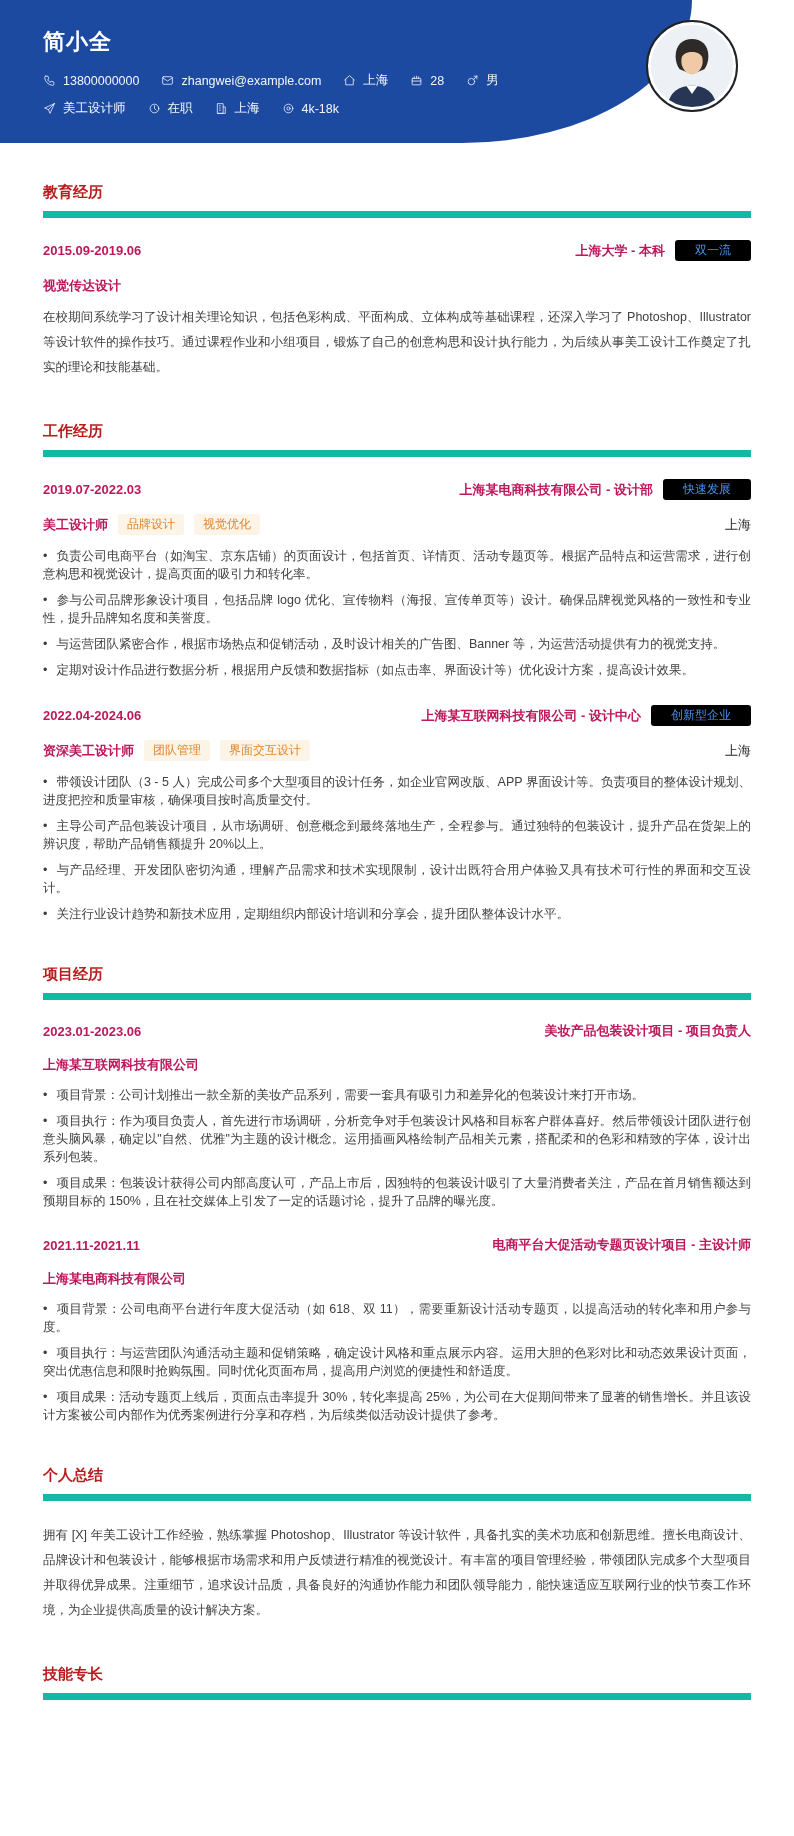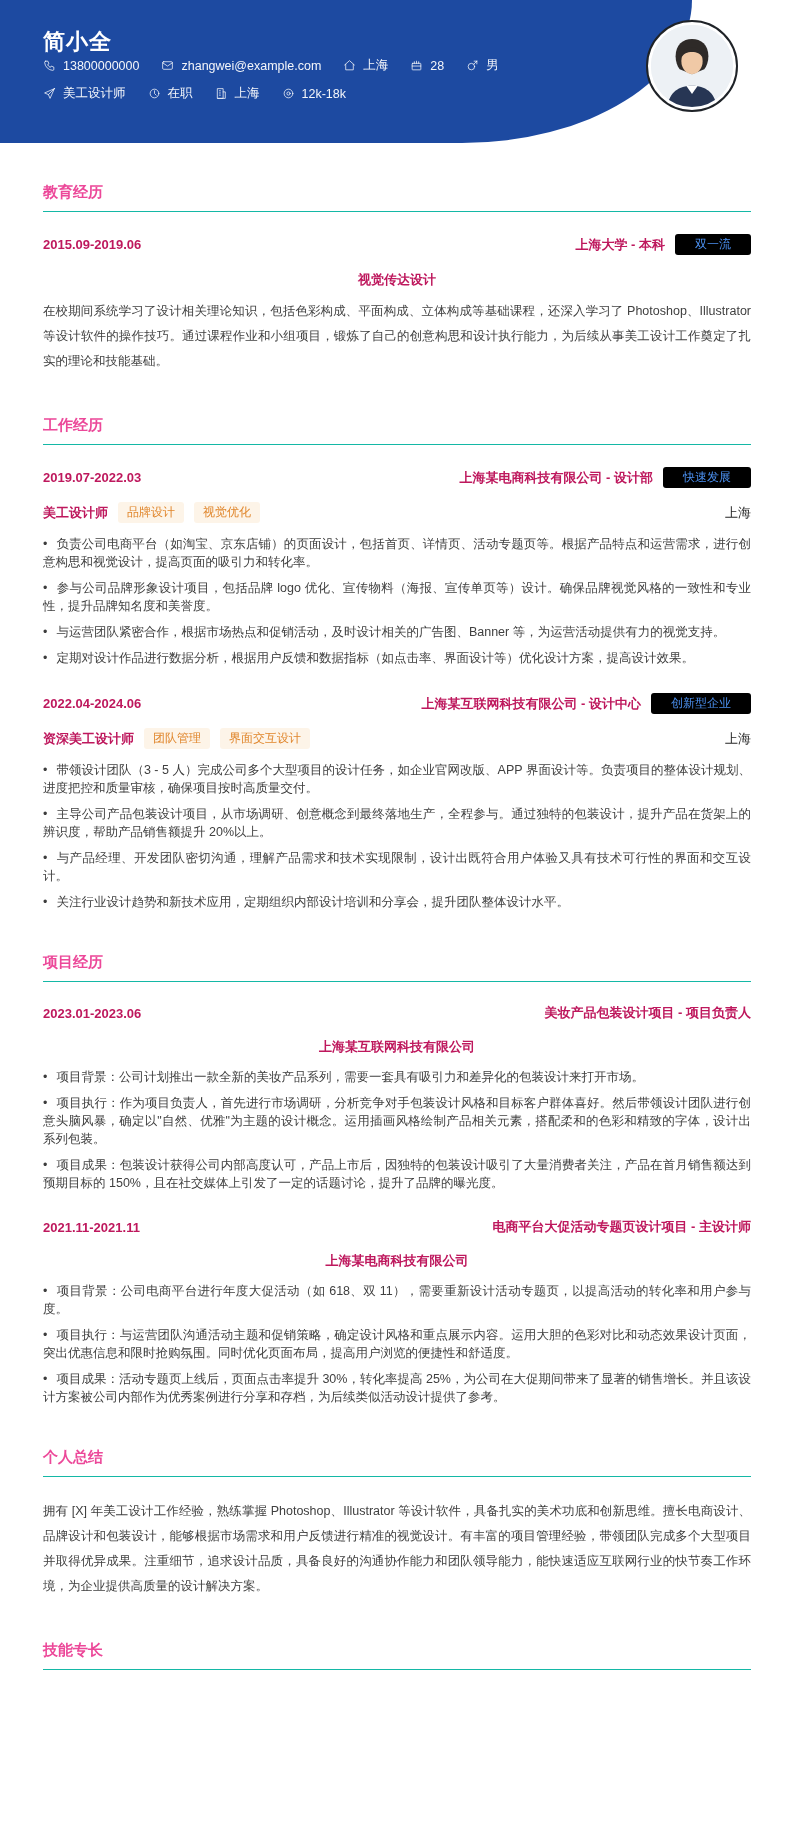--- a/index.html
+++ b/index.html
@@ -12,41 +12,41 @@
   .page { width:794px; min-height:1836px; background:#fff; overflow:hidden; }
 
   
   .hdr { position:relative; height:143px; background:#fff; }
   .hdr-blue {
     position:absolute; left:0; top:0; width:692px; height:143px;
     background:#1d4aa1; border-bottom-right-radius:230px 143px;
   }
   .hdr-inner { position:relative; padding:27px 0 0 43px; color:#fff; }
   .hdr-name { font-size:22px; font-weight:700; letter-spacing:1px; }
-  .hdr-row { display:flex; align-items:center; gap:22px; }
+  .hdr-row { display:flex; align-items:center; gap:22px; margin-top:15px; }
   .hdr-row:last-child { margin-top:11px; }
   .hdr-item { display:flex; align-items:center; gap:7px; font-size:12.5px; color:rgba(255,255,255,.95); }
   .hdr-item svg { width:13px; height:13px; stroke:rgba(255,255,255,.85); fill:none; stroke-width:1.6; stroke-linecap:round; stroke-linejoin:round; }
   .avatar-wrap {
     position:absolute; top:20px; right:56px; width:92px; height:92px;
     border-radius:50%; background:#fff; border:2px solid #1f2328;
     display:flex; align-items:center; justify-content:center;
   }
   .avatar { width:82px; height:82px; border-radius:50%; overflow:hidden; background:#e9edf2; }
   .avatar svg { width:100%; height:100%; display:block; }
 
   
   .main { padding:40px 43px 34px; }
   .section { margin-top:42px; }
   .section:first-child { margin-top:0; }
-  .sec-title { font-size:15px; font-weight:700; color:#ec4899; padding-bottom:9px; border-bottom:1px solid #14b8a6; }
+  .sec-title { font-size:15px; font-weight:700; color:#b91c1c; padding-bottom:9px; border-bottom:7px solid #14b8a6; }
 
   .row-between { display:flex; justify-content:space-between; align-items:center; }
   .mt22 { margin-top:22px; }
-  .mt16 { margin-top:16px;text-align:center; }
+  .mt16 { margin-top:16px; }
   .mt14 { margin-top:14px; }
   .mt10 { margin-top:10px; }
 
   .b-dark { font-weight:700; color:#be185d; font-size:13px; }
   .right-group { display:flex; align-items:center; gap:10px; }
 
   .badge {
     font-size:12px; color:#4b90f0; background:#000000;
     padding:2px 20px; border-radius:3px; font-weight:400;
   }
@@ -128,21 +128,21 @@
               <rect x="5" y="3" width="10" height="18"></rect>
               <path d="M15 9h4v12H5M8 7h2M8 11h2M8 15h2"></path>
             </svg>
           <span>上海</span>
         </span>
         <span class="hdr-item">
           <svg viewBox="0 0 24 24">
               <circle cx="12" cy="12" r="8"></circle>
               <circle cx="12" cy="12" r="3"></circle>
             </svg>
-          <span>12k-18k</span>
+          <span>4k-18k</span>
         </span>
       </div>
     </div>
     <div class="avatar-wrap">
       <div class="avatar">
         <svg viewBox="0 0 100 100">
           <rect width="100" height="100" fill="#edf1f5"></rect>
           <path d="M30 38c0-14 9-21 20-21s20 7 20 21c0 6-2 12-5 16l-15 6-15-6c-3-4-5-10-5-16z" fill="#2e2a28"></path>
           <ellipse cx="50" cy="44" rx="13" ry="16" fill="#f0c9a6"></ellipse>
           <path d="M37 40c1-9 6-13 13-13s12 4 13 13c-3-5-7-7-13-7s-10 2-13 7z" fill="#2e2a28"></path>

